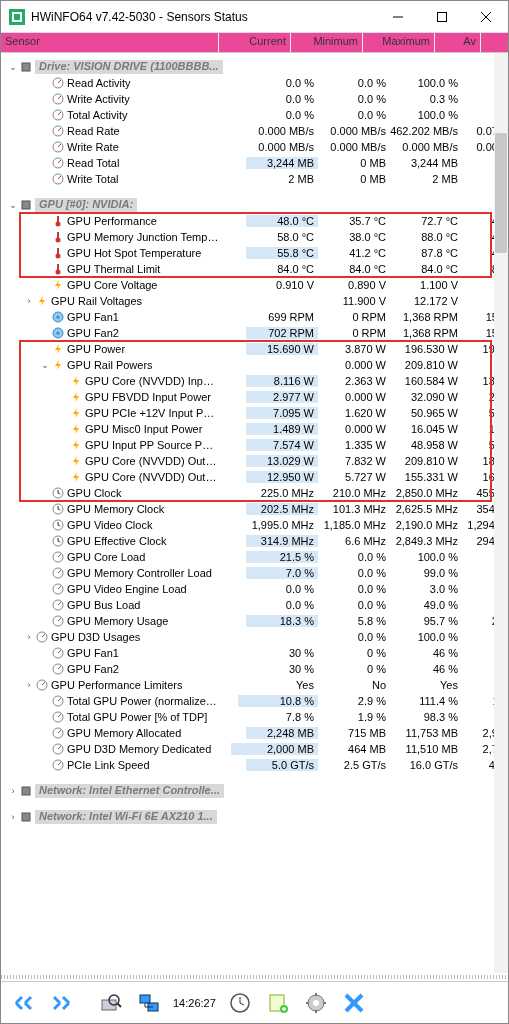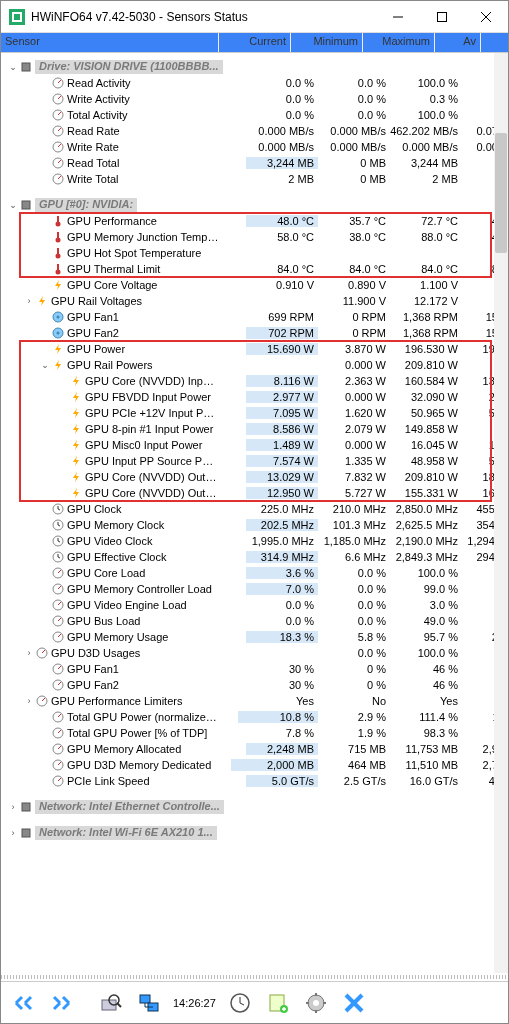--- a/index.html
+++ b/index.html
@@ -1,21 +1,21 @@
 <!DOCTYPE html>
 <html><head>
 <meta charset="utf-8">
 <style>
 * { margin:0; padding:0; box-sizing:border-box; font-family:"Segoe UI",Tahoma,sans-serif; font-size:11px; }
 body { background:#fff; width:509px; height:1024px; overflow:hidden; display:flex; flex-direction:column; border:1px solid #888; }
 .titlebar { height:32px; display:flex; align-items:center; padding:0 0 0 8px; background:#fff; border-bottom:1px solid #ddd; }
 .titlebar .icon { width:16px; height:16px; margin-right:6px; }
 .titlebar .title { flex:1; font-size:12px; }
 .titlebar .winbtn { width:44px; height:30px; display:flex; align-items:center; justify-content:center; cursor:pointer; }
-.headers { height:20px; display:flex; border-bottom:1px solid #ccc; background:#3b82f6; }
+.headers { height:20px; display:flex; border-bottom:1px solid #ccc; background:#ec4899; }
 .headers div { padding:2px 4px; border-right:1px solid #eee; font-size:11px; color:#333; }
 .col-name { width:218px; }
 .col-v { width:72px; text-align:right; }
 .body { flex:1; overflow-y:hidden; position:relative; }
 .row { height:16px; display:flex; align-items:center; white-space:nowrap; }
 .row .ind { flex:0 0 auto; }
 .row .exp { width:12px; text-align:center; font-size:9px; color:#555; cursor:pointer; }
 .row .ic { width:14px; height:14px; margin-right:2px; display:flex; align-items:center; justify-content:center; }
 .row .label { flex:0 0 auto; overflow:hidden; text-overflow:ellipsis; }
 .row .vals { display:flex; margin-left:auto; }
@@ -251,20 +251,26 @@
       <div class="row">
         <span class="ind" style="width:38px"></span>
         <span class="exp"></span>
         <span class="ic">
           <svg width="12" height="12">
             <rect x="5" y="1" width="2" height="7" fill="#c33"></rect>
             <circle cx="6" cy="9" r="2.5" fill="#c33"></circle>
           </svg>
         </span>
         <span class="label" style="width:152px">GPU Hot Spot Temperature</span>
+        <span class="vals">
+          <span class="v hl" style="width:72px">55.8 °C</span>
+          <span class="v" style="width:72px">41.2 °C</span>
+          <span class="v" style="width:72px">87.8 °C</span>
+          <span class="v" style="width:46px">46</span>
+        </span>
       </div>
       <div class="row">
         <span class="ind" style="width:38px"></span>
         <span class="exp"></span>
         <span class="ic">
           <svg width="12" height="12">
             <rect x="5" y="1" width="2" height="7" fill="#c33"></rect>
             <circle cx="6" cy="9" r="2.5" fill="#c33"></circle>
           </svg>
         </span>
@@ -423,36 +429,20 @@
         </span>
       </div>
       <div class="row">
         <span class="ind" style="width:56px"></span>
         <span class="exp"></span>
         <span class="ic">
           <svg width="12" height="12">
             <path d="M7 1 L3 7 L6 7 L5 11 L9 5 L6 5 Z" fill="#fa0"></path>
           </svg>
         </span>
-        <span class="label" style="width:134px">GPU 8-pin #1 Input Power</span>
-        <span class="vals">
-          <span class="v hl" style="width:72px">8.586 W</span>
-          <span class="v" style="width:72px">2.079 W</span>
-          <span class="v" style="width:72px">149.858 W</span>
-          <span class="v" style="width:46px"></span>
-        </span>
-      </div>
-      <div class="row">
-        <span class="ind" style="width:56px"></span>
-        <span class="exp"></span>
-        <span class="ic">
-          <svg width="12" height="12">
-            <path d="M7 1 L3 7 L6 7 L5 11 L9 5 L6 5 Z" fill="#fa0"></path>
-          </svg>
-        </span>
         <span class="label" style="width:134px">GPU Misc0 Input Power</span>
         <span class="vals">
           <span class="v hl" style="width:72px">1.489 W</span>
           <span class="v" style="width:72px">0.000 W</span>
           <span class="v" style="width:72px">16.045 W</span>
           <span class="v" style="width:46px">1.1</span>
         </span>
       </div>
       <div class="row">
         <span class="ind" style="width:56px"></span>
@@ -578,21 +568,21 @@
         <span class="ind" style="width:38px"></span>
         <span class="exp"></span>
         <span class="ic">
           <svg width="12" height="12">
             <circle cx="6" cy="6" r="5" fill="none" stroke="#888"></circle>
             <line x1="6" y1="6" x2="9" y2="3" stroke="#c33"></line>
           </svg>
         </span>
         <span class="label" style="width:152px">GPU Core Load</span>
         <span class="vals">
-          <span class="v hl" style="width:72px">3.6 %</span>
+          <span class="v hl" style="width:72px">21.5 %</span>
           <span class="v" style="width:72px">0.0 %</span>
           <span class="v" style="width:72px">100.0 %</span>
           <span class="v" style="width:46px">0</span>
         </span>
       </div>
       <div class="row">
         <span class="ind" style="width:38px"></span>
         <span class="exp"></span>
         <span class="ic">
           <svg width="12" height="12">

